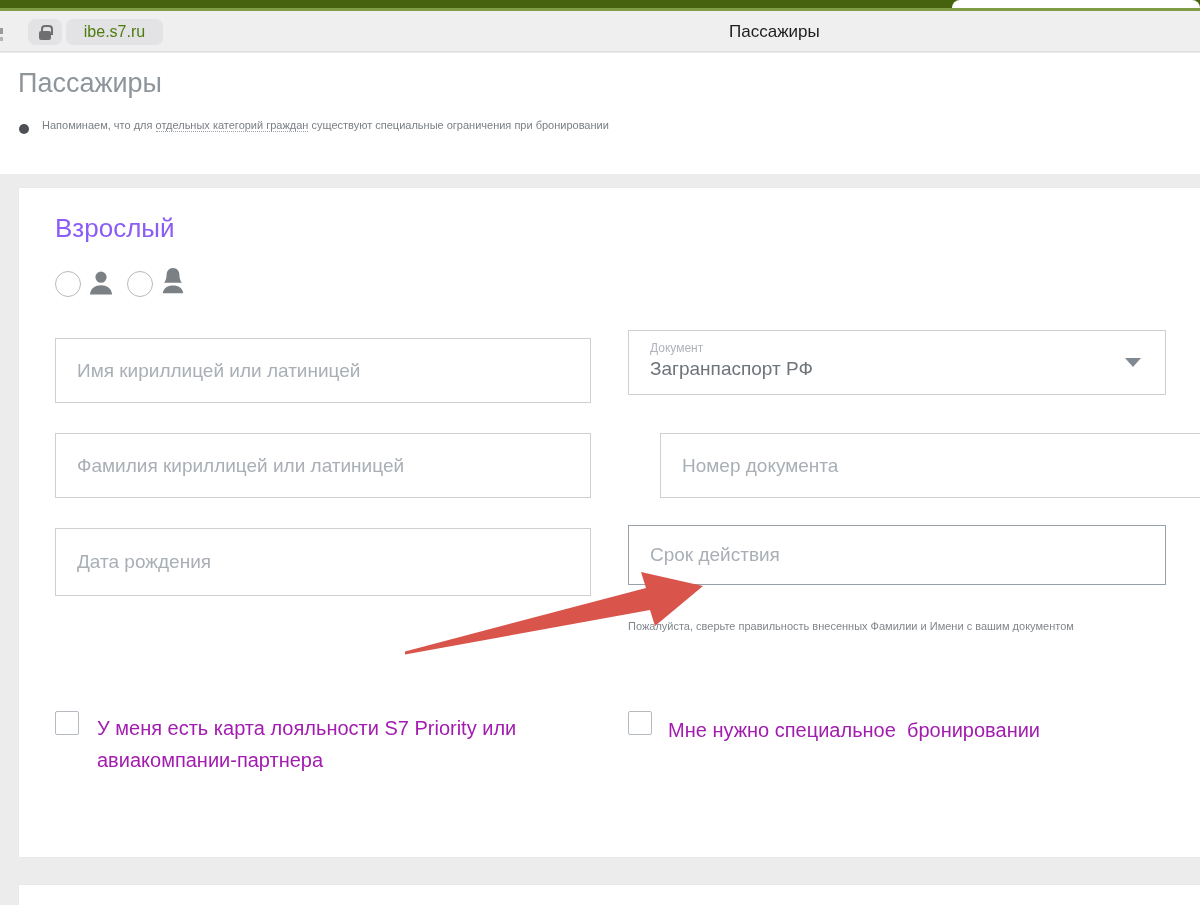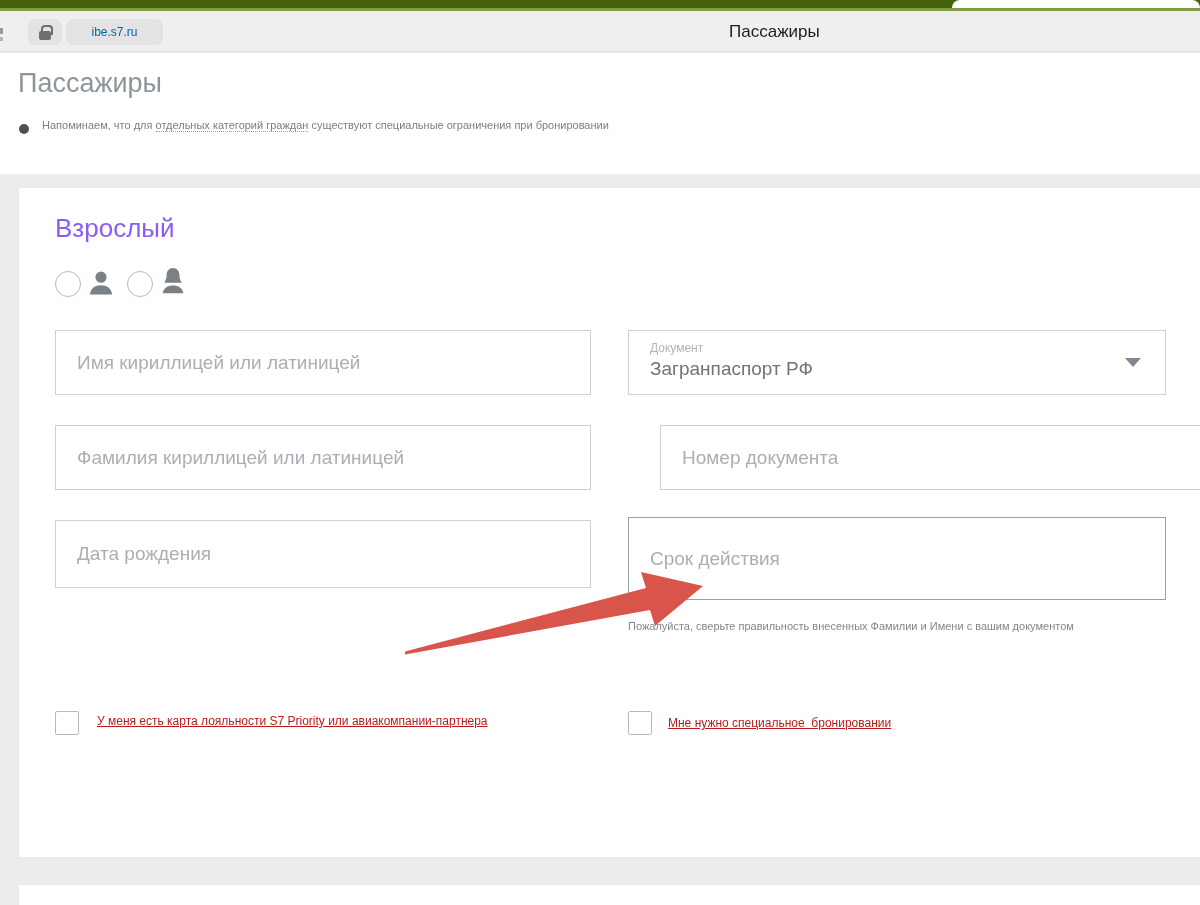--- a/index.html
+++ b/index.html
@@ -10,21 +10,21 @@
     font-family:"Liberation Sans", sans-serif;
   }
   
   .chrome-strip { position:absolute; left:0; top:0; width:1200px; height:8px; background:#46620e; z-index:5; }
   .chrome-tab   { position:absolute; left:952px; top:0; width:248px; height:8px; background:#ffffff; border-radius:10px 10px 0 0; z-index:6; }
   .chrome-line  { position:absolute; left:0; top:8px; width:1200px; height:3px; background:#7f9d44; z-index:5; }
   .toolbar { position:absolute; left:0; top:11px; width:1200px; height:41px; background:#f0eff0; border-bottom:1px solid #dcdcdc; z-index:4; }
   .pill { position:absolute; top:8px; height:26px; background:#e3e2e4; border-radius:7px; display:flex; align-items:center; justify-content:center; }
   .pill-lock { left:28px; width:34px; }
   .pill-url  { left:66px; width:97px; }
-  .url-text { font-size:12px; color:#0369a1; }
+  .url-text { font-size:16px; color:#4d7c0f; }
   .lock { position:relative; width:12px; height:9px; background:#6f6f6f; border-radius:2px; margin-top:6px; }
   .lock:before { content:''; position:absolute; top:-6px; left:2px; width:8px; height:8px;
                  border:2px solid #6f6f6f; border-bottom:none; border-radius:4px 4px 0 0; }
   .tab-title { position:absolute; left:729px; top:11px; font-size:17px; color:#1d1d1f; }
   .edge-frag  { position:absolute; left:0; background:#9a9a9a; width:3px; z-index:6; }
   
   .page-header { position:absolute; left:0; top:53px; width:1200px; height:121px; background:#ffffff; }
   .page-title { position:absolute; left:18px; top:15px; font-size:27px; color:#8e959b; font-weight:400; }
   .notice { position:absolute; left:42px; top:66px; width:1100px; font-size:11px; color:#7b8085; }
   .notice-bullet { position:absolute; left:19px; top:71px; width:10px; height:10px; border-radius:50%; background:#4d5156; }
@@ -33,39 +33,39 @@
   .card2 { position:absolute; left:18px; top:884px; width:1200px; height:40px; background:#ffffff; border:1px solid #e9e9e9; }
   .section-title { position:absolute; left:55px; top:213px; font-size:26px; color:#8b5cf6; font-weight:400; z-index:2; }
   
   .radio { position:absolute; width:26px; height:26px; border:1px solid #b4bac0; border-radius:50%; background:#fff; top:271px; z-index:2; cursor:pointer; }
   .radio-m { left:55px; } .radio-f { left:127px; }
   .gicon { position:absolute; z-index:2; fill:#7b8085; }
   .gicon-m { left:87px;  top:268px; }
   .gicon-f { left:158px; top:265px; }
   
   .tin { position:absolute; background:#fff; border:1px solid #ccd0d3; font-family:"Liberation Sans",sans-serif;
-         font-size:19px; color:#ec4899; padding-left:21px; z-index:2; outline:none; }
+         font-size:19px; color:#ec4899; padding-left:21px; z-index:2; outline:none;margin-top:8px; }
   .tin::placeholder { color:#a9afb5; opacity:1; }
   .in-first  { left:55px;  top:330px; width:536px; height:65px; }
   .in-last   { left:55px;  top:425px; width:536px; height:65px; }
   .in-birth  { left:55px;  top:520px; width:536px; height:68px; }
   .in-docnum { left:660px; top:425px; width:614px; height:65px; }
-  .in-expiry { left:628px; top:517px; width:538px; height:83px; border:1px solid #99a1a8; }
+  .in-expiry { left:628px; top:517px; width:538px; height:60px; border:1px solid #99a1a8; }
   
   .sel { position:absolute; left:628px; top:330px; width:538px; height:65px; background:#fff;
          border:1px solid #ccd0d3; z-index:2; cursor:pointer; }
   .sel-label { position:absolute; left:21px; top:10px; font-size:12px; color:#aeb4ba; }
   .sel-value { position:absolute; left:21px; top:27px; font-size:19px; color:#6e747a; }
   .sel-caret { position:absolute; right:24px; top:27px; width:0; height:0;
                border-left:8px solid transparent; border-right:8px solid transparent; border-top:9px solid #808991; }
   .note { position:absolute; left:628px; top:618px; width:540px; font-size:11px; line-height:1.55; color:#82878c; z-index:2; }
   
   .cb { position:absolute; top:711px; width:24px; height:24px; background:#fff; border:1px solid #b4bac0; border-radius:2px; z-index:2; cursor:pointer; }
   .cb-1 { left:55px; } .cb-2 { left:628px; }
-  .cb-label { position:absolute; font-size:12px; line-height:1.62; color:#b91c1c; z-index:2; white-space:pre-wrap;text-decoration:underline; }
+  .cb-label { position:absolute; font-size:20px; line-height:1.62; color:#a21caf; z-index:2; white-space:pre-wrap; }
   .cb-label-1 { left:97px;  top:712px; width:495px; }
   .cb-label-2 { left:668px; top:714px; width:480px; }
   .arrow-svg { position:absolute; left:0; top:0; width:1200px; height:905px; z-index:3; pointer-events:none; }
 </style>
 </head>
 <body>
 
 <div class="chrome-strip"></div>
 <div class="chrome-tab"></div>
 <div class="chrome-line"></div>

